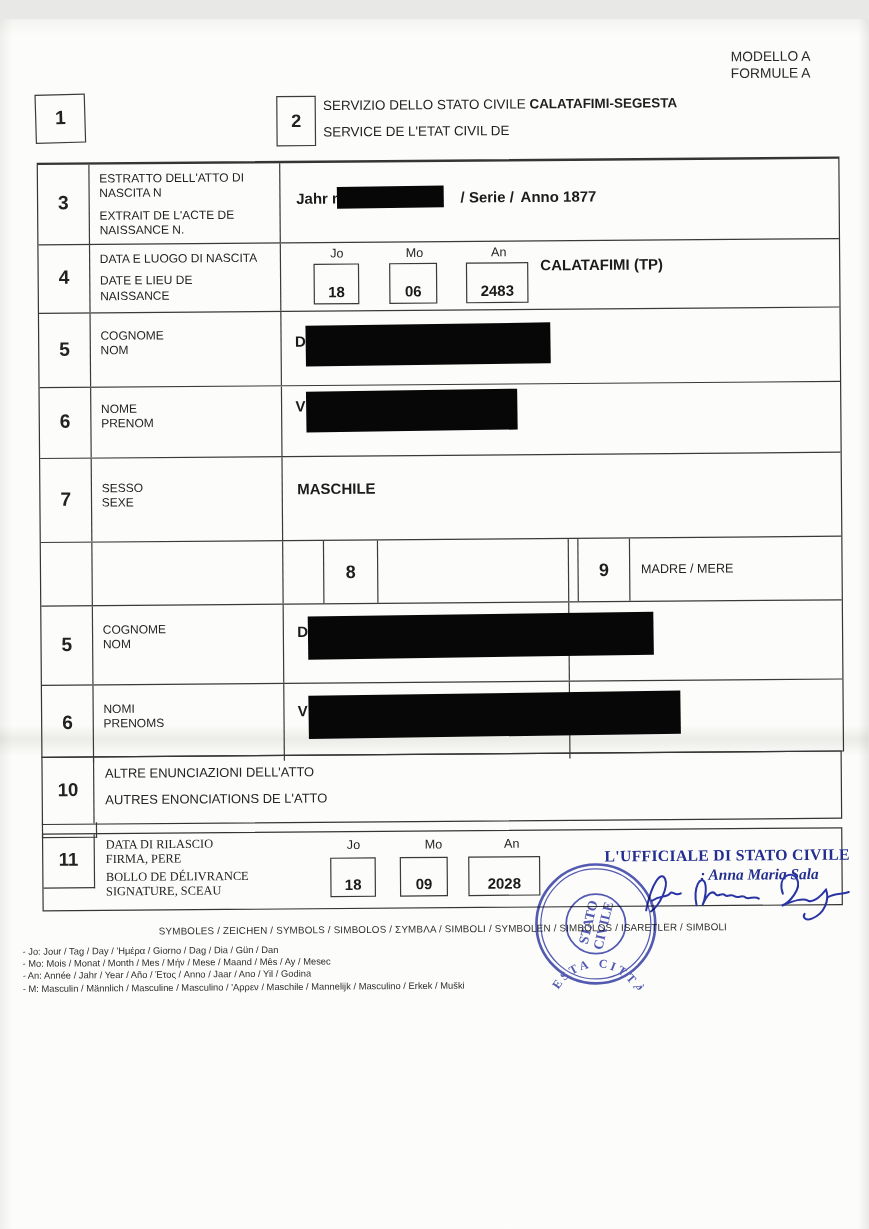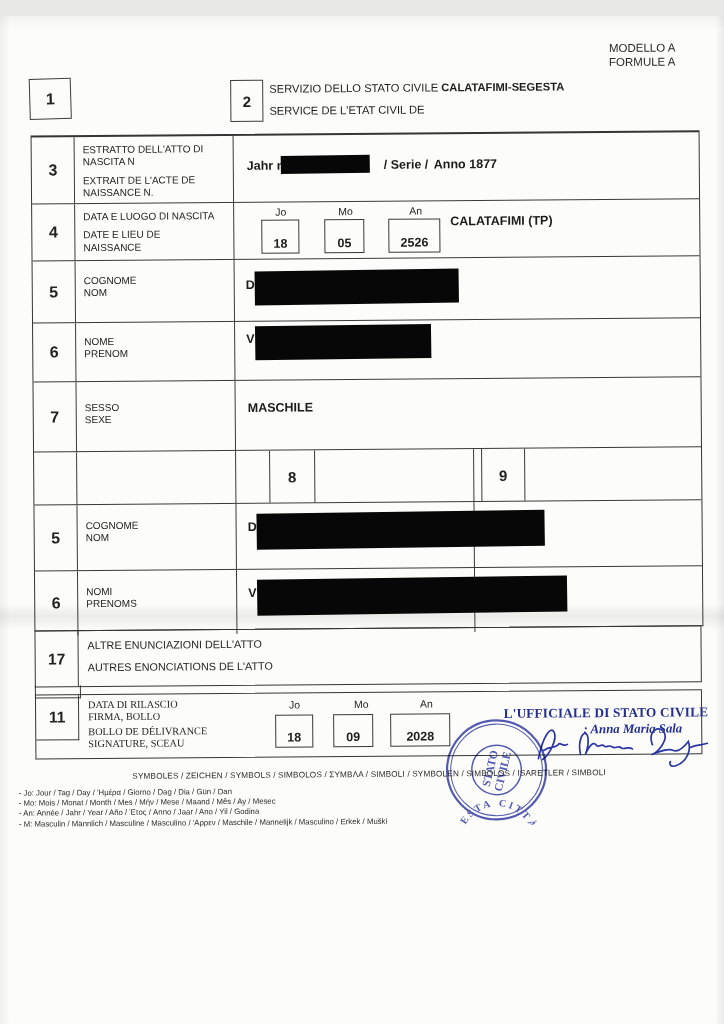--- a/index.html
+++ b/index.html
@@ -118,22 +118,22 @@
         <div>DATA E LUOGO DI NASCITA</div>
         <div class="gap"></div>
         <div>DATE E LIEU DE</div>
         <div>NAISSANCE</div>
       </div>
       <div class="cv">
         <span class="dlabel" style="left:41px;top:3px">Jo</span>
         <span class="dlabel" style="left:104px;top:3px">Mo</span>
         <span class="dlabel" style="left:175px;top:3px">An</span>
         <div class="dbox" style="left:27px;top:17px;width:38px;height:34px">18</div>
-        <div class="dbox" style="left:90px;top:17px;width:40px;height:34px">05</div>
-        <div class="dbox" style="left:154px;top:17px;width:52px;height:34px">2526</div>
+        <div class="dbox" style="left:90px;top:17px;width:40px;height:34px">06</div>
+        <div class="dbox" style="left:154px;top:17px;width:52px;height:34px">2483</div>
         <span class="val" style="position:absolute;left:216px;top:13px">CALATAFIMI (TP)</span>
       </div>
     </div>
 
     <div class="row" style="height:61px">
       <div class="cn">5</div>
       <div class="cl" style="padding-top:14px">
         <div>COGNOME</div>
         <div>NOM</div>
       </div>
@@ -170,20 +170,21 @@
       <div class="cn"></div>
       <div class="cl"></div>
       <div class="cv">
         <div class="v89box" style="left:33px;width:44px">
           <span>8</span>
         </div>
         <div class="v89line" style="left:237px"></div>
         <div class="v89box" style="left:245px;width:42px">
           <span>9</span>
         </div>
+        <div class="v89lab" style="left:298px">MADRE / MERE</div>
       </div>
     </div>
 
     <div class="row" style="height:65px">
       <div class="cn">5</div>
       <div class="cl" style="padding-top:15px">
         <div>COGNOME</div>
         <div>NOM</div>
       </div>
       <div class="cv">
@@ -201,32 +202,32 @@
       </div>
       <div class="cv">
         <div class="v89line" style="left:237px"></div>
         <span class="val" style="position:absolute;left:11px;top:16px">V</span>
         <div class="redact" style="left:20px;top:9px;width:310px;height:36px;z-index:2"></div>
       </div>
     </div>
   </div>
 
   <div class="sec sec10">
-    <div class="secnum" style="height:100%">17</div>
+    <div class="secnum" style="height:100%">10</div>
     <div style="position:absolute;left:0;top:0;bottom:0;width:42px;border-right:1.4px solid #3a3a3a"></div>
     <div class="lbl" style="top:8px">ALTRE ENUNCIAZIONI DELL'ATTO</div>
     <div class="lbl" style="top:30px">AUTRES ENONCIATIONS DE L'ATTO</div>
   </div>
   <div class="protrude10"></div>
 
   <div class="sec sec11">
     <div class="n11box"></div>
     <div class="secnum" style="height:44px">11</div>
     <div class="lbl" style="top:4px">DATA DI RILASCIO</div>
-    <div class="lbl" style="top:16px">FIRMA, BOLLO</div>
+    <div class="lbl" style="top:16px">FIRMA, PERE</div>
     <div class="lbl" style="top:31px">BOLLO DE DÉLIVRANCE</div>
     <div class="lbl" style="top:43px">SIGNATURE, SCEAU</div>
     <span class="dlabel" style="left:253px;top:5px">Jo</span>
     <span class="dlabel" style="left:318px;top:5px">Mo</span>
     <span class="dlabel" style="left:384px;top:5px">An</span>
     <div class="dbox" style="left:239px;top:21px;width:38px;height:33px">18</div>
     <div class="dbox" style="left:297px;top:21px;width:40px;height:33px">09</div>
     <div class="dbox" style="left:354px;top:21px;width:60px;height:33px">2028</div>
   </div>
 

